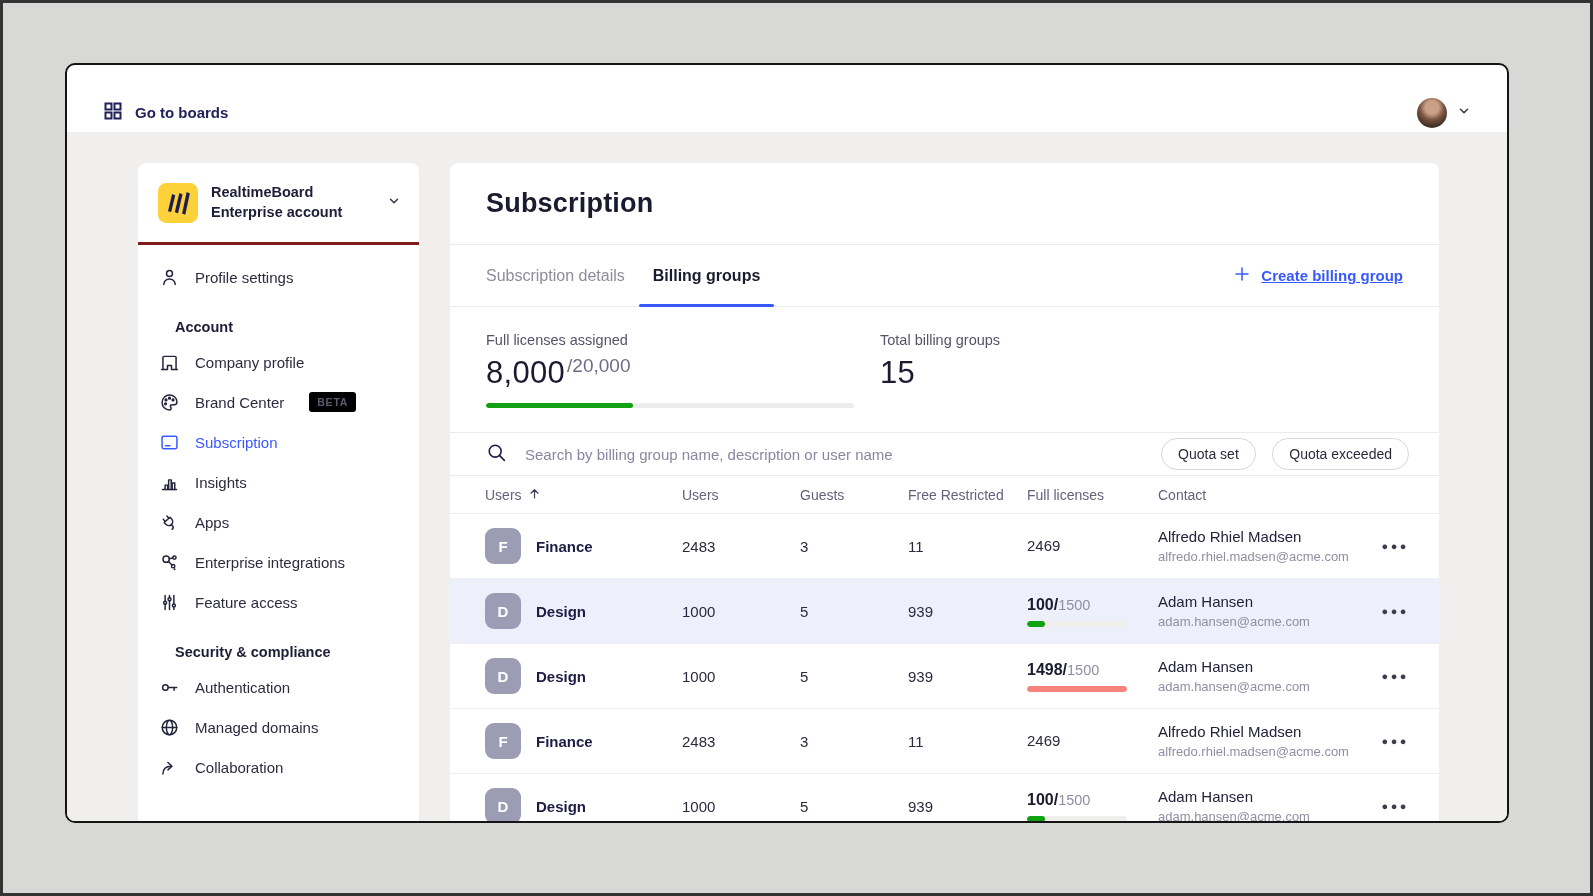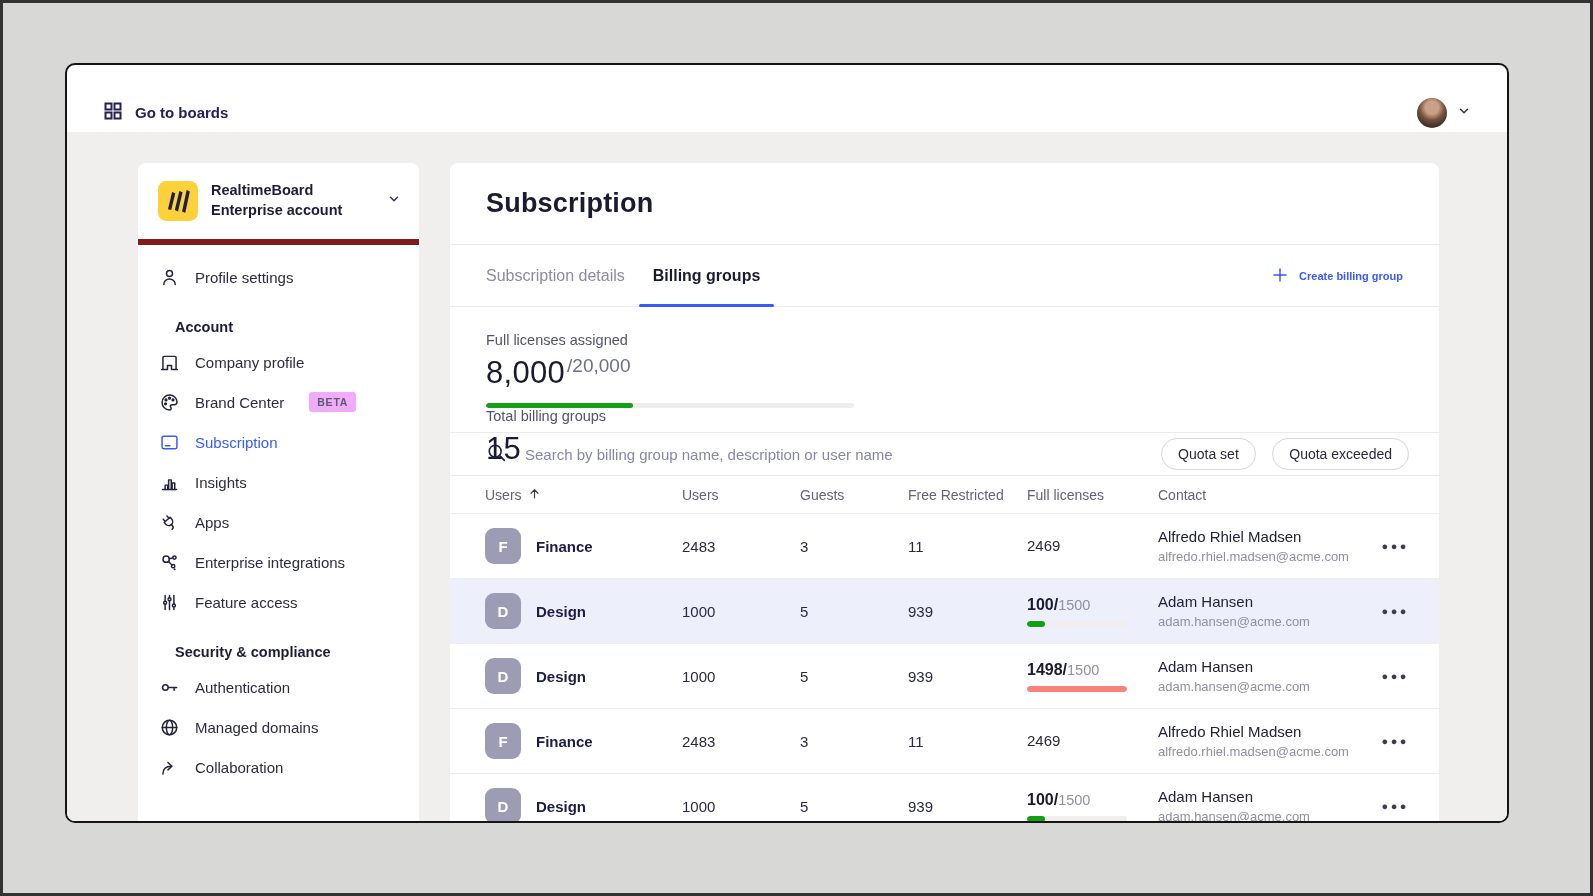--- a/index.html
+++ b/index.html
@@ -14,50 +14,50 @@
   .go-boards { display:flex; align-items:center; gap:12px; color:#22215b; font-weight:700; font-size:15px; cursor:pointer; }
   .topbar-right { display:flex; align-items:center; gap:10px; }
   .avatar { width:30px; height:30px; border-radius:50%;
             background:radial-gradient(circle at 50% 32%, #caa187 0 26%, #7a5440 48%, #47332a 72%, #2e241f 100%); }
   .content { position:absolute; left:0; top:67px; right:0; bottom:0; background:#f0efed; }
 
   
   .sidebar { position:absolute; left:71px; top:31px; width:281px; bottom:0; background:#fff;
              border-radius:8px 8px 0 0; overflow:hidden; }
   .side-head { height:82px; display:flex; align-items:center; gap:13px; padding:0 18px 0 20px;
-               border-bottom:6px solid #7f1d1d; }
+               border-bottom:3px solid #7f1d1d; }
   .logo { width:40px; height:40px; flex:0 0 40px; }
   .acct-name { flex:1; font-size:14.5px; font-weight:700; color:#1d1d38; line-height:1.35; }
   .side-chevron { color:#3a3a55; }
   .menu { padding:12px 0 10px; }
   .menu-item { height:40px; display:flex; align-items:center; gap:15px; padding:0 20px;
                font-size:15px; color:#2c2c40; cursor:pointer; }
   .menu-item .ic { width:22px; height:22px; display:flex; align-items:center; justify-content:center; color:#23233c; }
   .menu-item.active, .menu-item.active .ic { color:#3859ff; }
   .menu-section { margin:22px 37px 7px; font-size:14.5px; font-weight:700; color:#1d1d38; }
-  .beta { background:#f0abfc; color:#5b5b6e; font-size:10.5px; font-weight:700; letter-spacing:.8px;
+  .beta { background:#000000; color:#5b5b6e; font-size:10.5px; font-weight:700; letter-spacing:.8px;
           padding:4px 8px; border-radius:3px; margin-left:10px; }
 
   
   .main { position:absolute; left:383px; top:31px; width:989px; bottom:0; background:#fff;
           border-radius:8px 8px 0 0; overflow:hidden; }
   .main-head { height:82px; display:flex; align-items:center; padding:0 36px; border-bottom:1px solid #eceaea; }
   .main-title { font-size:27px; font-weight:600; color:#1b1b30; letter-spacing:.2px; }
 
   .tabs-row { height:62px; display:flex; align-items:stretch; padding:0 36px 0 22px;
               border-bottom:1px solid #eceaea; position:relative; }
   .tab { display:flex; align-items:center; padding:0 14px; font-size:16px; color:#8c8c9c;
          position:relative; cursor:pointer; }
   .tab.active { color:#1b1b30; font-weight:700; }
   .tab.active::after { content:""; position:absolute; left:0; right:0; bottom:-1px; height:3px;
                        background:#3859ff; border-radius:2px; }
   .create-btn { margin-left:auto; display:flex; align-items:center; gap:10px; color:#3859ff;
-                font-size:11px; font-weight:700; cursor:pointer; }
-
-  .stats { height:125px; display:flex; padding:25px 36px 0;flex-direction:column; }
+                font-size:15px; font-weight:700; cursor:pointer;text-decoration:underline; }
+
+  .stats { height:125px; display:flex; padding:25px 36px 0; }
   .stat1 { width:394px; }
   .stat-label { font-size:14.5px; color:#53536a; }
   .stat-value-row { margin-top:7px; display:flex; align-items:flex-start; }
   .big-num { font-size:31px; font-weight:500; color:#1b1b30; letter-spacing:.3px; }
   .big-den { font-size:19px; color:#6d6d85; margin-left:2px; }
   .progress { margin-top:12px; width:368px; height:5px; background:#eeecec; border-radius:3px; overflow:hidden; }
   .progress > div { height:100%; border-radius:3px; }
 
   .search-row { height:44px; display:flex; align-items:center; padding:0 30px 0 36px;
                 border-top:1px solid #eceaea; border-bottom:1px solid #eceaea; gap:18px; }

